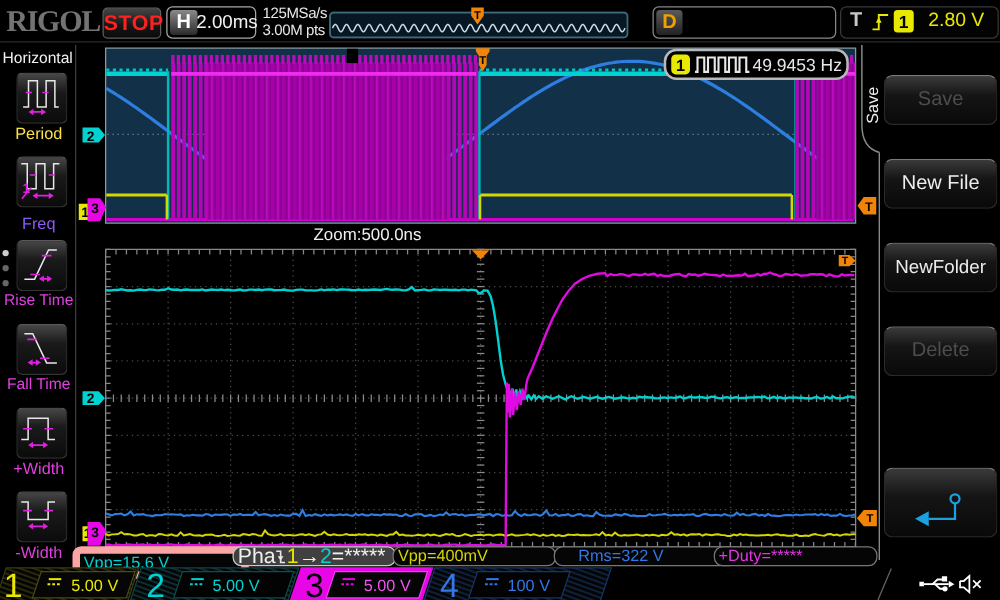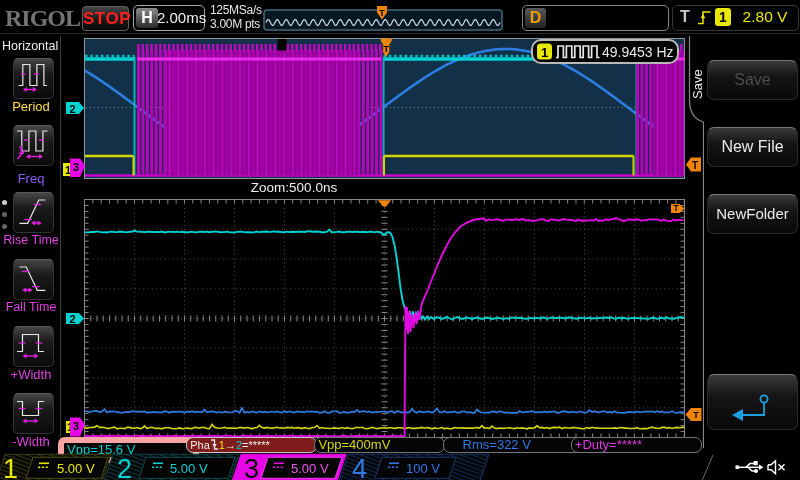--- a/index.html
+++ b/index.html
@@ -696,21 +696,21 @@
       <polygon points="623.5,219.5 629,213 639.5,213 639.5,226 629,226" fill="#f08408"></polygon>
       <text x="634" y="222.8" font-size="9" font-weight="bold" fill="#000" text-anchor="middle">T</text>
       <polygon points="4,118 17,118 22,123.5 17,129 4,129" fill="#00d2d2"></polygon>
       <text x="10.5" y="127.5" font-size="11" font-weight="bold" fill="#000" text-anchor="middle">2</text>
       <polygon points="4,226 13,226 17.5,232 13,238 4,238" fill="#e8e800"></polygon>
       <text x="8" y="235.8" font-size="11" font-weight="bold" fill="#000" text-anchor="middle">1</text>
       <polygon points="8,222.5 18,222.5 23,229.5 18,241.5 8,241.5" fill="#e606e6"></polygon>
       <text x="14" y="234.5" font-size="11" font-weight="bold" fill="#000" text-anchor="middle">3</text>
     </svg>
 <div class="abs" style="left:58px;top:437px;width:126px;height:14px;border:6px solid #fca5a5;border-radius:7px;background:#050505;font-size:13px;line-height:14px;padding-left:3px;white-space:nowrap;overflow:hidden"><span style="color:#00d2d2">Vpp=15.6 V</span></div>
-    <div class="abs" style="left:186.2px;top:437px;width:126px;height:14px;border:1px solid #c8c8c8;border-radius:7px;background:#7f1d1d;font-size:11px;line-height:14px;padding-left:3px;white-space:nowrap;overflow:hidden"><span style="color:#f0f0f0">Pha</span><svg width="9" height="13" viewBox="0 0 9 13" style="vertical-align:-2px">
+    <div class="abs" style="left:186.2px;top:437px;width:126px;height:14px;border:1px solid #c8c8c8;border-radius:7px;background:#404040;font-size:17px;line-height:14px;padding-left:3px;white-space:nowrap;overflow:hidden"><span style="color:#f0f0f0">Pha</span><svg width="9" height="13" viewBox="0 0 9 13" style="vertical-align:-2px">
         <path d="M1,2 H4.5 V11 H8" fill="none" stroke="#e8e8e8" stroke-width="1.3"></path>
         <polygon points="2.2,6 6.8,6 4.5,9.5" fill="#e8e8e8"></polygon>
       </svg><span style="color:#e8e800">1</span><span style="color:#f0f0f0">→</span><span style="color:#00d2d2">2</span><span style="color:#f0f0f0">=*****</span></div>
     <div class="abs" style="left:314.4px;top:437px;width:126px;height:14px;border:1px solid #777;border-radius:7px;background:#050505;font-size:13px;line-height:14px;padding-left:3px;white-space:nowrap;overflow:hidden"><span style="color:#d6d600">Vpp=400mV</span></div>
     <div class="abs" style="left:442.6px;top:437px;width:126px;height:14px;border:1px solid #777;border-radius:7px;background:#050505;font-size:13px;line-height:14px;padding-left:19px;white-space:nowrap;overflow:hidden"><span style="color:#3377e8">Rms=322 V</span></div>
     <div class="abs" style="left:570.8px;top:437px;width:126px;height:14px;border:1px solid #777;border-radius:7px;background:#050505;font-size:13px;line-height:14px;padding-left:3px;white-space:nowrap;overflow:hidden"><span style="color:#e335e3">+Duty=*****</span></div>
 <svg class="abs" style="left:0;top:452px" width="800" height="28" viewBox="0 0 800 28">
       <g transform="translate(0,1.8)">
         <defs>
           <pattern id="h1" width="3.8" height="3.8" patternUnits="userSpaceOnUse" patternTransform="rotate(-70)">
@@ -767,18 +767,19 @@
         </g>
       </g>
     </svg>
 <svg class="abs" style="left:684px;top:36px" width="20" height="412" viewBox="0 0 20 412">
       <path d="M19.5,412 V86 M19.5,86 Q5.5,82 5.5,64 V0" fill="none" stroke="#888" stroke-width="1.2"></path>
     </svg>
     <div class="abs" style="left:690px;top:64px;width:16px;height:40px;color:#f0f0f0;font-size:13px;writing-mode:vertical-rl;transform:rotate(180deg);text-align:center">Save</div>
     <div class="abs" style="left:707px;top:60px;width:89px;height:38px;border-radius:7px;background:linear-gradient(#3a3a3a,#151515 40%,#090909);border:1px solid #2a2a2a;border-top-color:#7a7a7a;color:#4d4d4d;font-size:16px;text-align:center;line-height:38px">Save</div>
     <div class="abs" style="left:707px;top:127px;width:89px;height:38px;border-radius:7px;background:linear-gradient(#3a3a3a,#151515 40%,#090909);border:1px solid #2a2a2a;border-top-color:#7a7a7a;color:#ececec;font-size:16px;text-align:center;line-height:38px">New File</div>
     <div class="abs" style="left:707px;top:194px;width:89px;height:38px;border-radius:7px;background:linear-gradient(#3a3a3a,#151515 40%,#090909);border:1px solid #2a2a2a;border-top-color:#7a7a7a;color:#ececec;font-size:15px;text-align:center;line-height:38px">NewFolder</div>
+    <div class="abs" style="left:707px;top:261px;width:89px;height:38px;border-radius:7px;background:linear-gradient(#3a3a3a,#151515 40%,#090909);border:1px solid #2a2a2a;border-top-color:#7a7a7a;color:#4d4d4d;font-size:16px;text-align:center;line-height:38px">Delete</div>
     <div class="abs" style="left:707px;top:374px;width:89px;height:54px;border-radius:7px;background:linear-gradient(#3a3a3a,#151515 40%,#090909);border:1px solid #2a2a2a;border-top-color:#7a7a7a;color:#ececec;font-size:16px;text-align:center;line-height:54px"></div>
     <svg class="abs" style="left:707px;top:374px" width="89" height="54" viewBox="0 0 89 54">
       <circle cx="57" cy="25" r="3.6" fill="none" stroke="#1ba0e0" stroke-width="1.8"></circle>
       <path d="M57,29 V41 H36" fill="none" stroke="#1ba0e0" stroke-width="1.8"></path>
       <polygon points="36,35 36,47 25,41" fill="#1ba0e0"></polygon>
     </svg>
 </div>
 </body></html>

